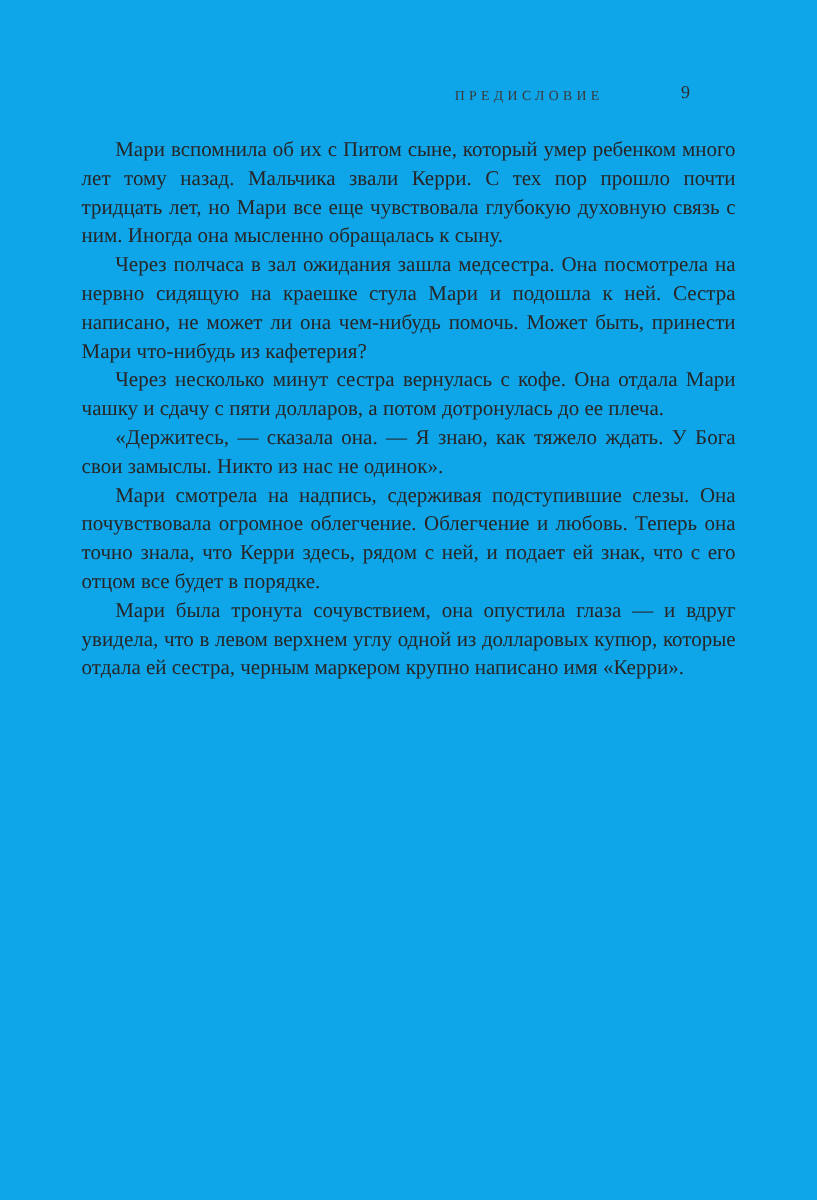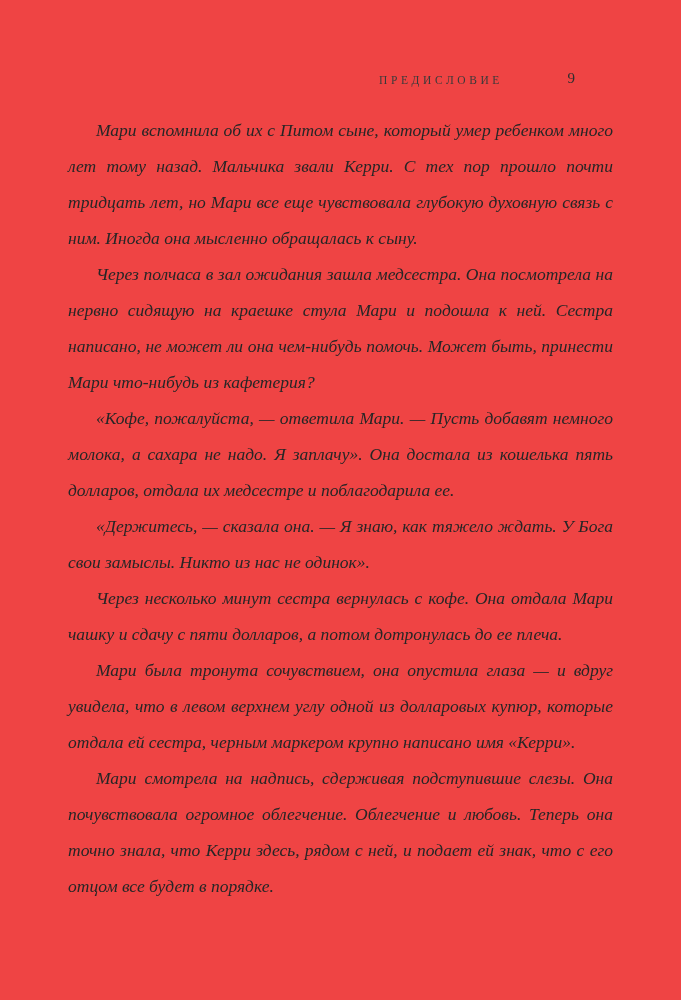--- a/index.html
+++ b/index.html
@@ -4,21 +4,21 @@
   <style>
     html, body {
       margin: 0;
       padding: 0;
       background: #ffffff;
     }
     .page {
       position: relative;
       width: 681px;
       height: 1000px;
-      background: #ef4444;
+      background: #0ea5e9;
       font-family: "Liberation Serif", "DejaVu Serif", serif;
       color: #262626;
       overflow: hidden;
     }
     .running-head-title {
       position: absolute;
       top: 74px;
       right: 178px;
       font-size: 11.5px;
       letter-spacing: 3.6px;
@@ -33,43 +33,41 @@
       font-size: 15px;
       color: #2e2e2e;
     }
     .text-block {
       position: absolute;
       top: 112px;
       left: 68px;
       width: 545px;
       text-align: justify;
       font-size: 17.5px;
-      line-height: 36px;
+      line-height: 24px;
       hyphens: auto;
-      font-style: italic;
       -webkit-hyphens: auto;
     }
     .text-block p {
       margin: 0;
       padding: 0;
       text-indent: 28px;
     }
   </style>
 </head>
 <body>
 
 <div class="page">
 
   <div class="running-head-title">ПРЕДИСЛОВИЕ</div>
 
   <div class="running-head-number">9</div>
 
   <div class="text-block" lang="ru">
     <p>Мари вспомнила об их с Питом сыне, который умер ребенком много лет тому назад. Мальчика звали Керри. С тех пор прошло почти тридцать лет, но Мари все еще чувствовала глубокую духовную связь с ним. Иногда она мысленно обращалась к сыну.</p>
     <p>Через полчаса в зал ожидания зашла медсестра. Она посмотрела на нервно сидящую на краешке стула Мари и подошла к ней. Сестра написано, не может ли она чем-нибудь помочь. Может быть, принести Мари что-нибудь из кафетерия?</p>
-    <p>«Кофе, пожалуйста, — ответила Мари. — Пусть добавят немного молока, а сахара не надо. Я заплачу». Она достала из кошелька пять долларов, отдала их медсестре и поблагодарила ее.</p>
+    <p>Через несколько минут сестра вернулась с кофе. Она отдала Мари чашку и сдачу с пяти долларов, а потом дотронулась до ее плеча.</p>
     <p>«Держитесь, — сказала она. — Я знаю, как тяжело ждать. У Бога свои замыслы. Никто из нас не одинок».</p>
-    <p>Через несколько минут сестра вернулась с кофе. Она отдала Мари чашку и сдачу с пяти долларов, а потом дотронулась до ее плеча.</p>
+    <p>Мари смотрела на надпись, сдерживая подступившие слезы. Она почувствовала огромное облегчение. Облегчение и любовь. Теперь она точно знала, что Керри здесь, рядом с ней, и подает ей знак, что с его отцом все будет в порядке.</p>
     <p>Мари была тронута сочувствием, она опустила глаза — и вдруг увидела, что в левом верхнем углу одной из долларовых купюр, которые отдала ей сестра, черным маркером крупно написано имя «Керри».</p>
-    <p>Мари смотрела на надпись, сдерживая подступившие слезы. Она почувствовала огромное облегчение. Облегчение и любовь. Теперь она точно знала, что Керри здесь, рядом с ней, и подает ей знак, что с его отцом все будет в порядке.</p>
   </div>
 
 </div>
 
 </body></html>

